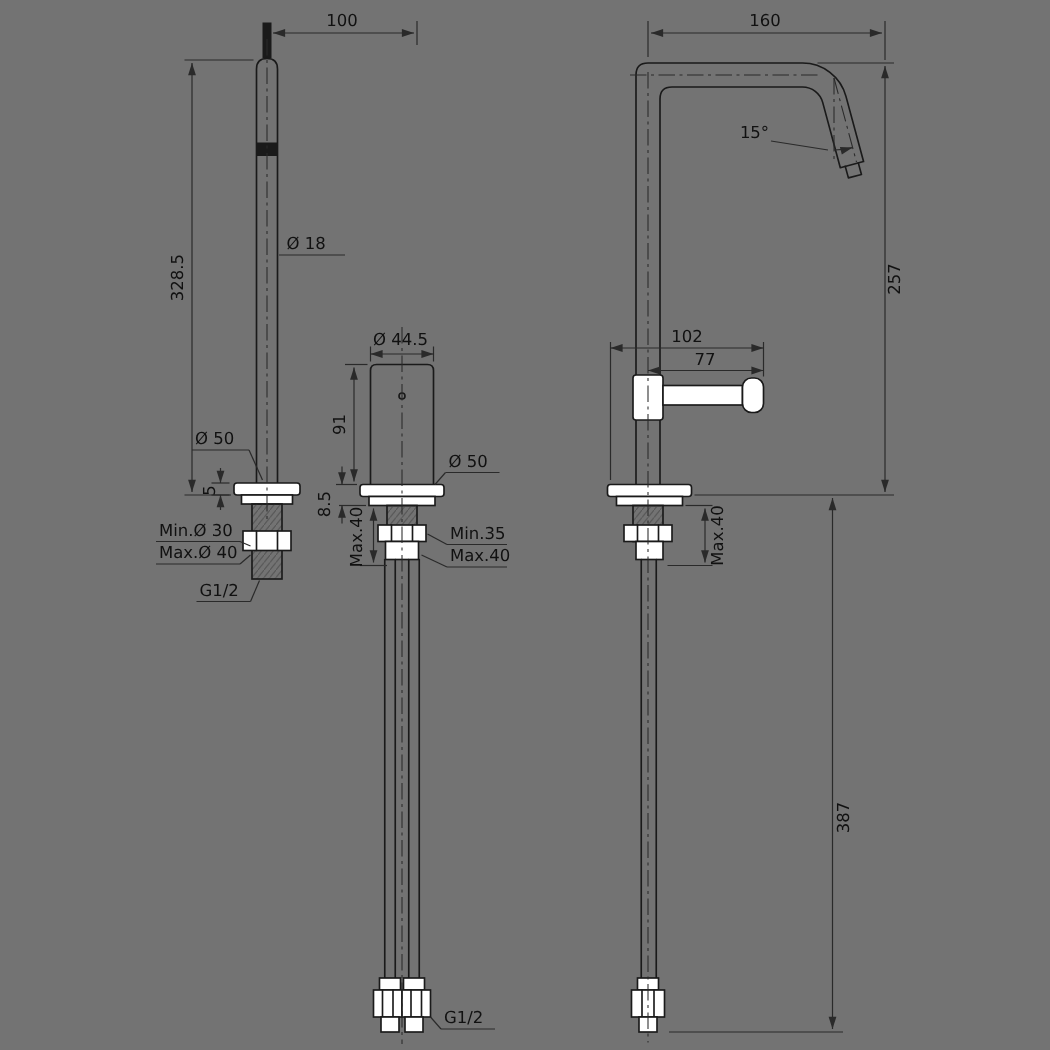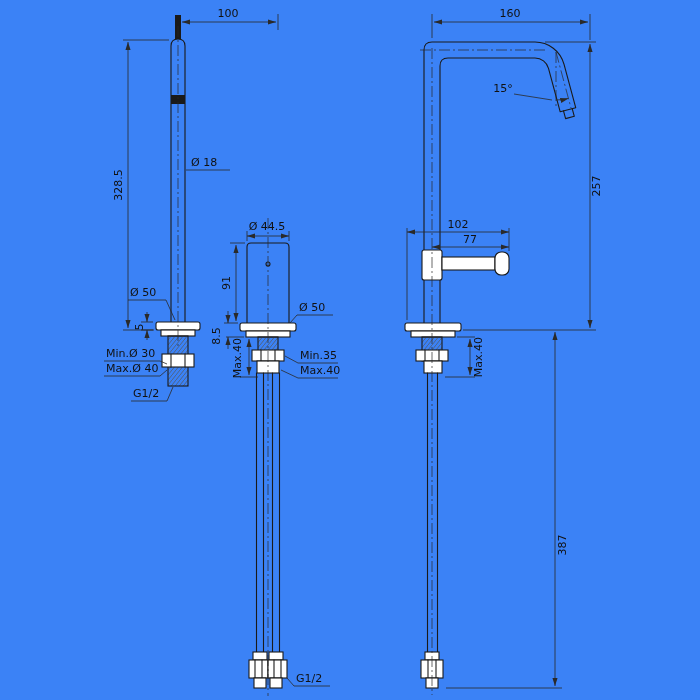--- a/index.html
+++ b/index.html
@@ -1,16 +1,16 @@
 <!DOCTYPE html>
 <html><head>
 <meta charset="utf-8">
 <style>
   html,body { margin:0; padding:0; background:#ffffff; }
-  .sheet { position:relative; width:700px; height:700px; background:#3b82f6; overflow:hidden; }
+  .sheet { position:relative; width:700px; height:700px; background:#737373; overflow:hidden; }
   svg { display:block; }
   .ol  { fill:none; stroke:#1a1a1a; stroke-width:1.1; stroke-linejoin:round; stroke-linecap:round; }
   .fillb { fill:#1a1a1a; stroke:none; }
   .nut { fill:#ffffff; stroke:#1a1a1a; stroke-width:1.1; }
   .thr { fill:url(#thread-hatch); stroke:#1a1a1a; stroke-width:1.1; }
   .dim { fill:none; stroke:#2a2a2a; stroke-width:0.8; }
   .cl  { fill:none; stroke:#2a2a2a; stroke-width:0.7; stroke-dasharray:11 3 2 3; }
   text { font-family:"DejaVu Sans","Liberation Sans",sans-serif; font-size:11px; fill:#111; }
 </style>
 </head>

